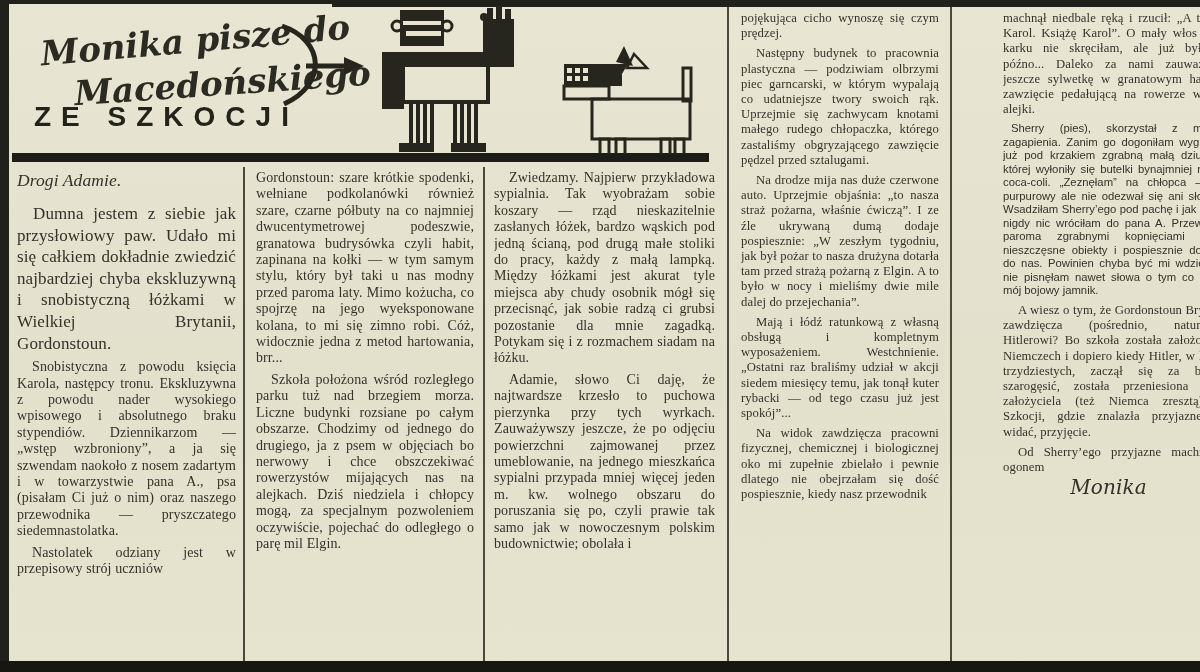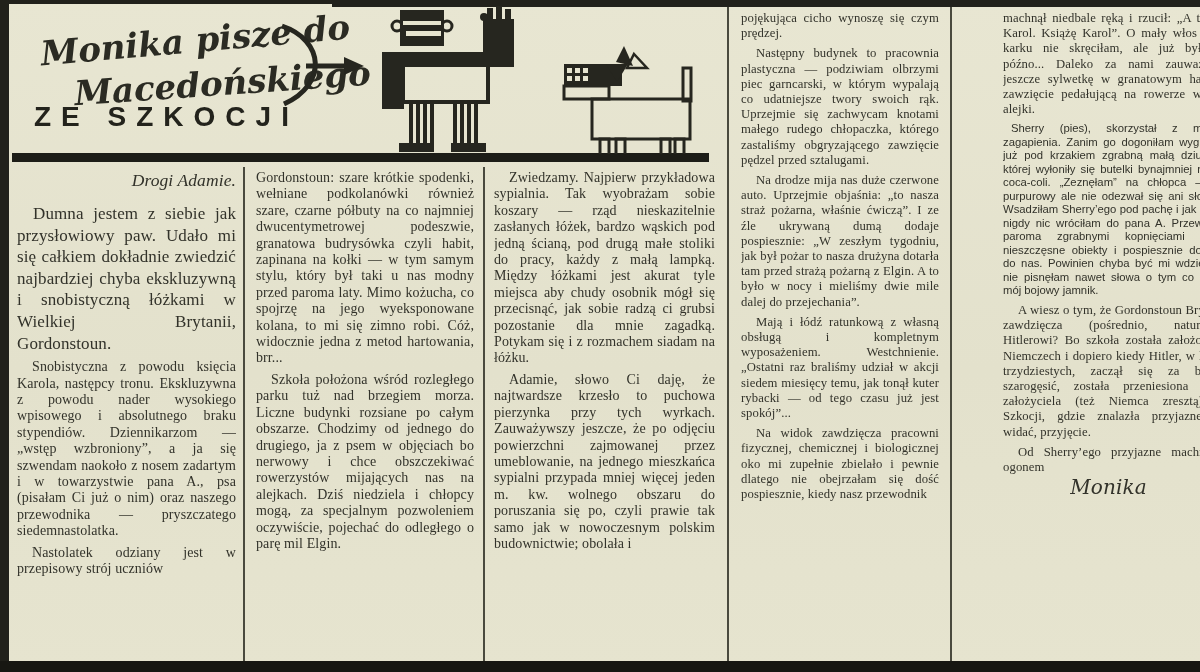--- a/index.html
+++ b/index.html
@@ -38,21 +38,21 @@
   .colA p{font-size:14px; line-height:16.4px;}
   .colB{top:11px; height:650px;}
   .colB p{font-size:12.7px; line-height:15.2px;}
   .col1{left:17px; width:219px;}
   .col2{left:256px; width:218px;}
   .col3{left:494px; width:221px;}
   .col4{left:741px; width:198px;}
   .col5{left:962px; width:227px;margin-left:41px;}
   p.indent{text-indent:15px;}
   p.salutation{font-style:italic; font-size:17.5px !important; line-height:20px !important;
-    text-align:right; margin-bottom:13px !important;}
+    text-align:left; margin-bottom:13px !important;}
   p.lead{font-size:17px !important; line-height:21.6px !important; text-indent:16px;}
   p.small{font-family:"Liberation Sans", sans-serif; font-size:11.3px !important;
     line-height:13.5px !important; text-indent:8px; letter-spacing:0;}
   p.signature{font-family:"DejaVu Serif", serif; font-style:italic; font-size:20px !important;
     text-align:center; padding-right:16px; margin-top:1px;}
   .ink{fill:#26261f;} .paper{fill:#e6e4cf;}
   .stroke{fill:none; stroke:#26261f;}
 </style>
 </head>
 <body>

